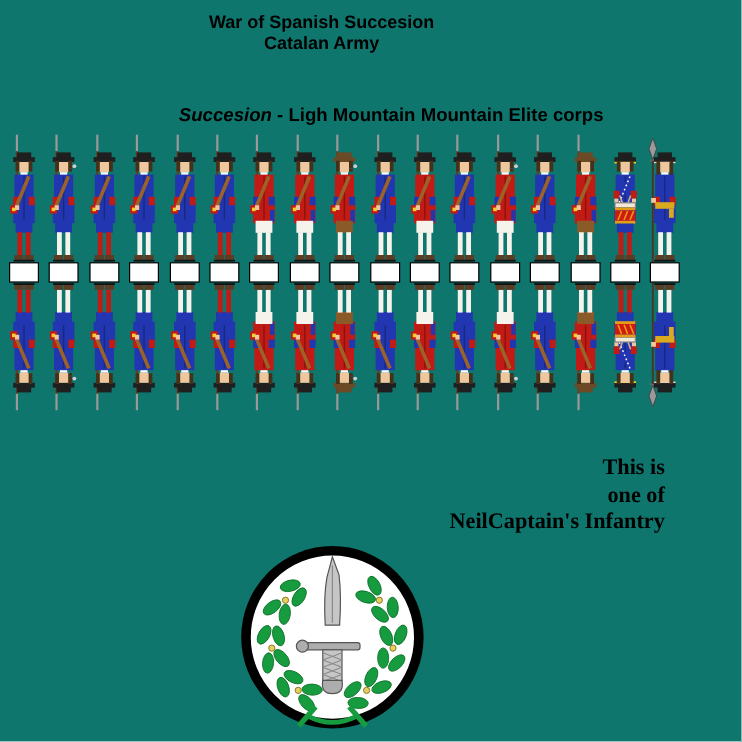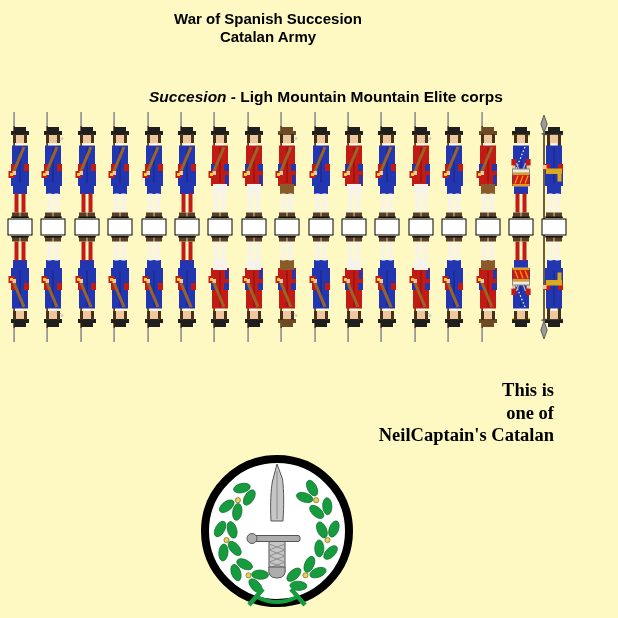--- a/index.html
+++ b/index.html
@@ -1,16 +1,16 @@
 <!DOCTYPE html>
 <html><head>
 <meta charset="utf-8">
 <style>
   html,body{margin:0;padding:0;background:#fff;}
-  .page{position:relative;width:618px;height:618px;background:#fef9c3;overflow:hidden;
+  .page{position:relative;width:618px;height:618px;background:#0f766e;overflow:hidden;
         font-family:"Liberation Sans",sans-serif;color:#000;}
   .title{position:absolute;top:10px;left:0;width:536px;text-align:center;
          font-weight:bold;font-size:15px;line-height:17.5px;}
   .subtitle{position:absolute;top:88px;left:0;width:652px;text-align:center;
             font-weight:bold;font-size:15.5px;}
   .subtitle i{font-style:italic;}
   .strip{position:absolute;left:3px;top:112px;width:612px;height:230px;}
   .figure{position:absolute;top:0;width:34px;height:230px;}
   .figure svg{display:block;}
   .credit{position:absolute;top:379px;left:0;width:554px;text-align:right;
@@ -1042,21 +1042,21 @@
             <rect x="16.8" y="104.5" width="9" height="1.5" fill="#111"></rect>
           </g>
     <rect x="5" y="107" width="24" height="16" fill="#ffffff" stroke="#000000" stroke-width="1"></rect>
   </svg>
       </div>
     </div>
 
   <div class="credit">
     <div>This is</div>
     <div>one of</div>
-    <div>NeilCaptain's Catalan</div>
+    <div>NeilCaptain's Infantry</div>
   </div>
 
   <svg class="logo" id="logo" width="160" height="160" viewBox="0 0 160 160">
       <circle cx="80" cy="80" r="72" fill="#ffffff" stroke="#000000" stroke-width="8"></circle>
       <ellipse cx="107.7" cy="46.5" rx="8.5" ry="4.6" transform="rotate(18 107.7 46.5)" fill="#169c3e" stroke="#0b6e27" stroke-width="0.7"></ellipse>
       <ellipse cx="115.1" cy="37.1" rx="8.5" ry="4.6" transform="rotate(63 115.1 37.1)" fill="#169c3e" stroke="#0b6e27" stroke-width="0.7"></ellipse>
       <ellipse cx="119.7" cy="60.9" rx="8.5" ry="4.6" transform="rotate(42 119.7 60.9)" fill="#169c3e" stroke="#0b6e27" stroke-width="0.7"></ellipse>
       <ellipse cx="130.3" cy="55.2" rx="8.5" ry="4.6" transform="rotate(87 130.3 55.2)" fill="#169c3e" stroke="#0b6e27" stroke-width="0.7"></ellipse>
       <ellipse cx="124.9" cy="78.9" rx="8.5" ry="4.6" transform="rotate(66 124.9 78.9)" fill="#169c3e" stroke="#0b6e27" stroke-width="0.7"></ellipse>
       <ellipse cx="136.9" cy="78.0" rx="8.5" ry="4.6" transform="rotate(111 136.9 78.0)" fill="#169c3e" stroke="#0b6e27" stroke-width="0.7"></ellipse>

